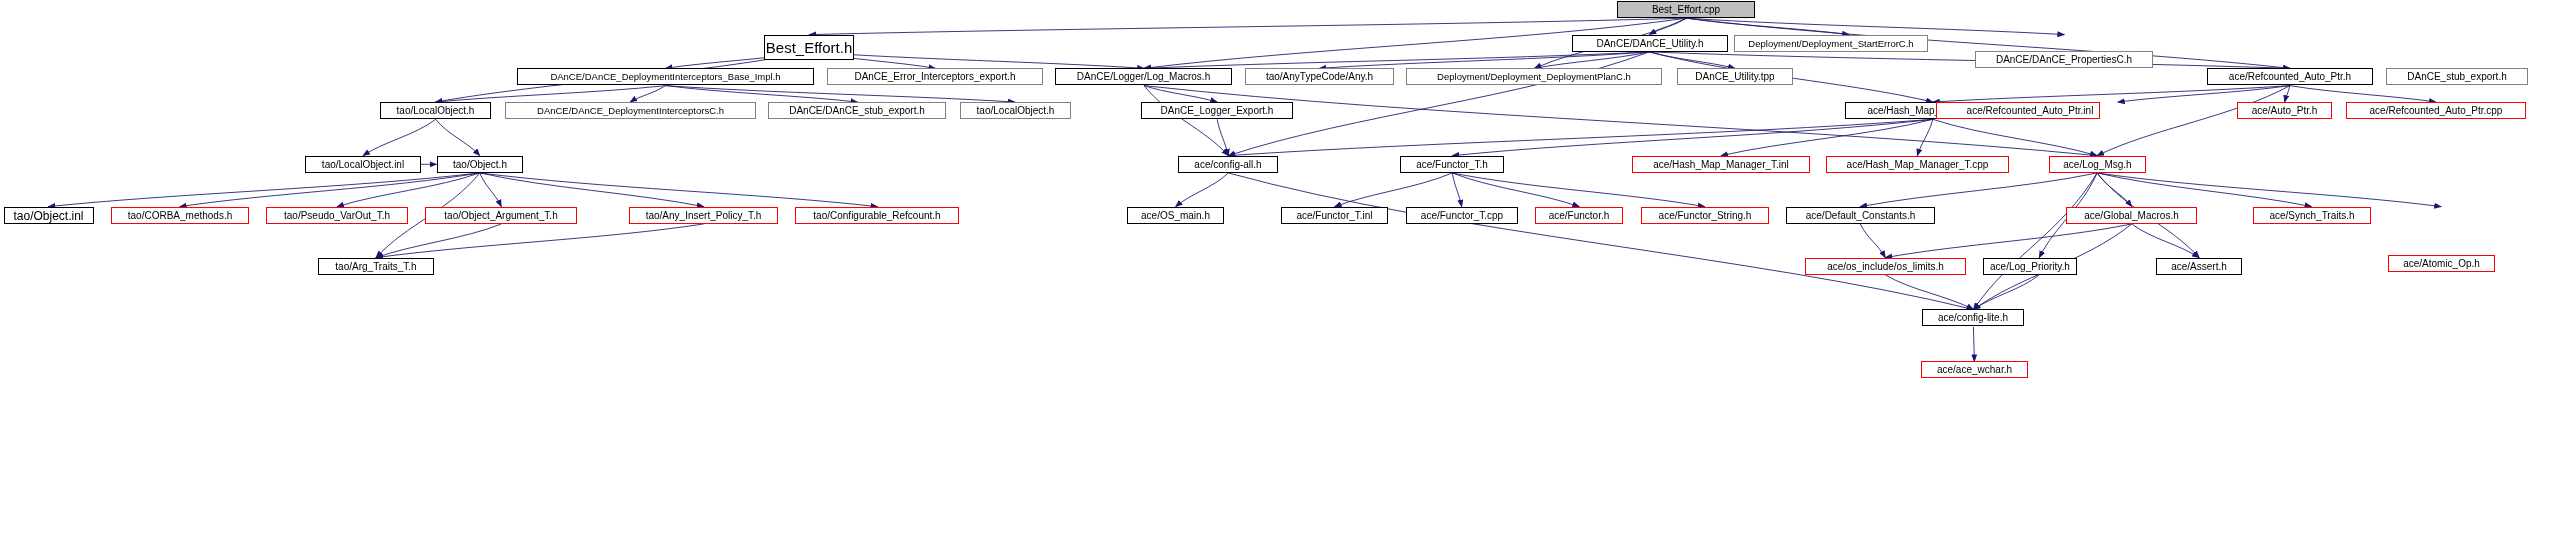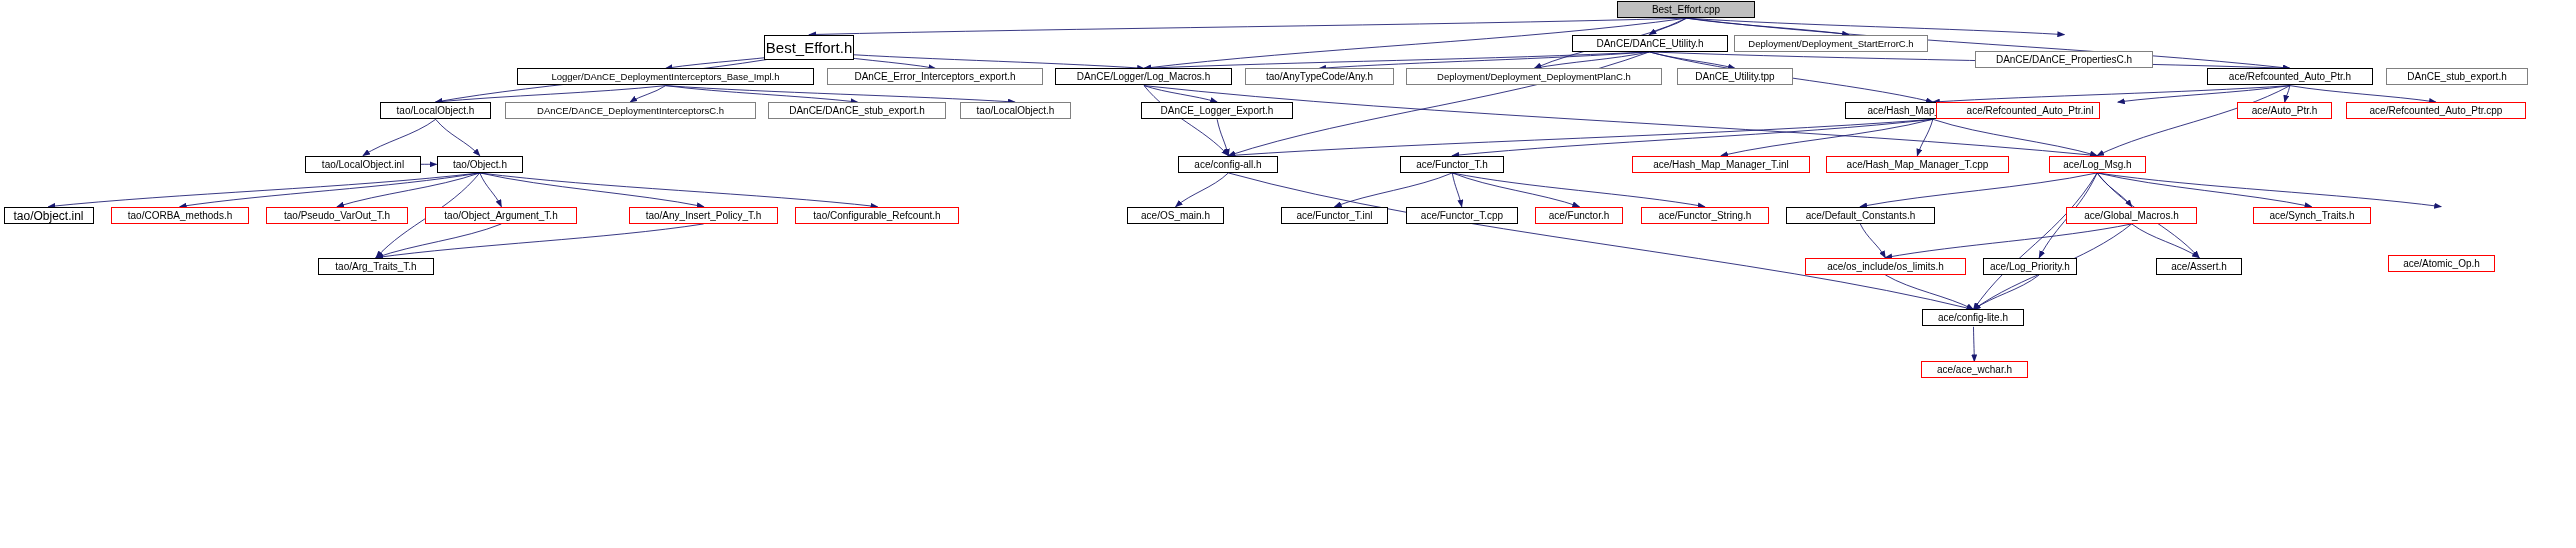--- a/index.html
+++ b/index.html
@@ -107,21 +107,21 @@
       <div class="node bold" style="left: 1572px; top: 35px; width: 156px; height: 17.3px; font-size: 10px;">
         <span>DAnCE/DAnCE_Utility.h</span>
       </div>
       <div class="node normal" style="left: 1734px; top: 35px; width: 194px; height: 17.3px; font-size: 9.5px;">
         <span>Deployment/Deployment_StartErrorC.h</span>
       </div>
       <div class="node normal" style="left: 1975px; top: 51px; width: 178px; height: 17.3px; font-size: 10px;">
         <span>DAnCE/DAnCE_PropertiesC.h</span>
       </div>
       <div class="node bold" style="left: 517px; top: 68px; width: 297px; height: 17.3px; font-size: 9.5px;">
-        <span>Logger/DAnCE_DeploymentInterceptors_Base_Impl.h</span>
+        <span>DAnCE/DAnCE_DeploymentInterceptors_Base_Impl.h</span>
       </div>
       <div class="node normal" style="left: 827px; top: 68px; width: 216px; height: 17.3px; font-size: 10px;">
         <span>DAnCE_Error_Interceptors_export.h</span>
       </div>
       <div class="node bold" style="left: 1055px; top: 68px; width: 177px; height: 17.3px; font-size: 10px;">
         <span>DAnCE/Logger/Log_Macros.h</span>
       </div>
       <div class="node normal" style="left: 1245px; top: 68px; width: 149px; height: 17.3px; font-size: 10px;">
         <span>tao/AnyTypeCode/Any.h</span>
       </div>

